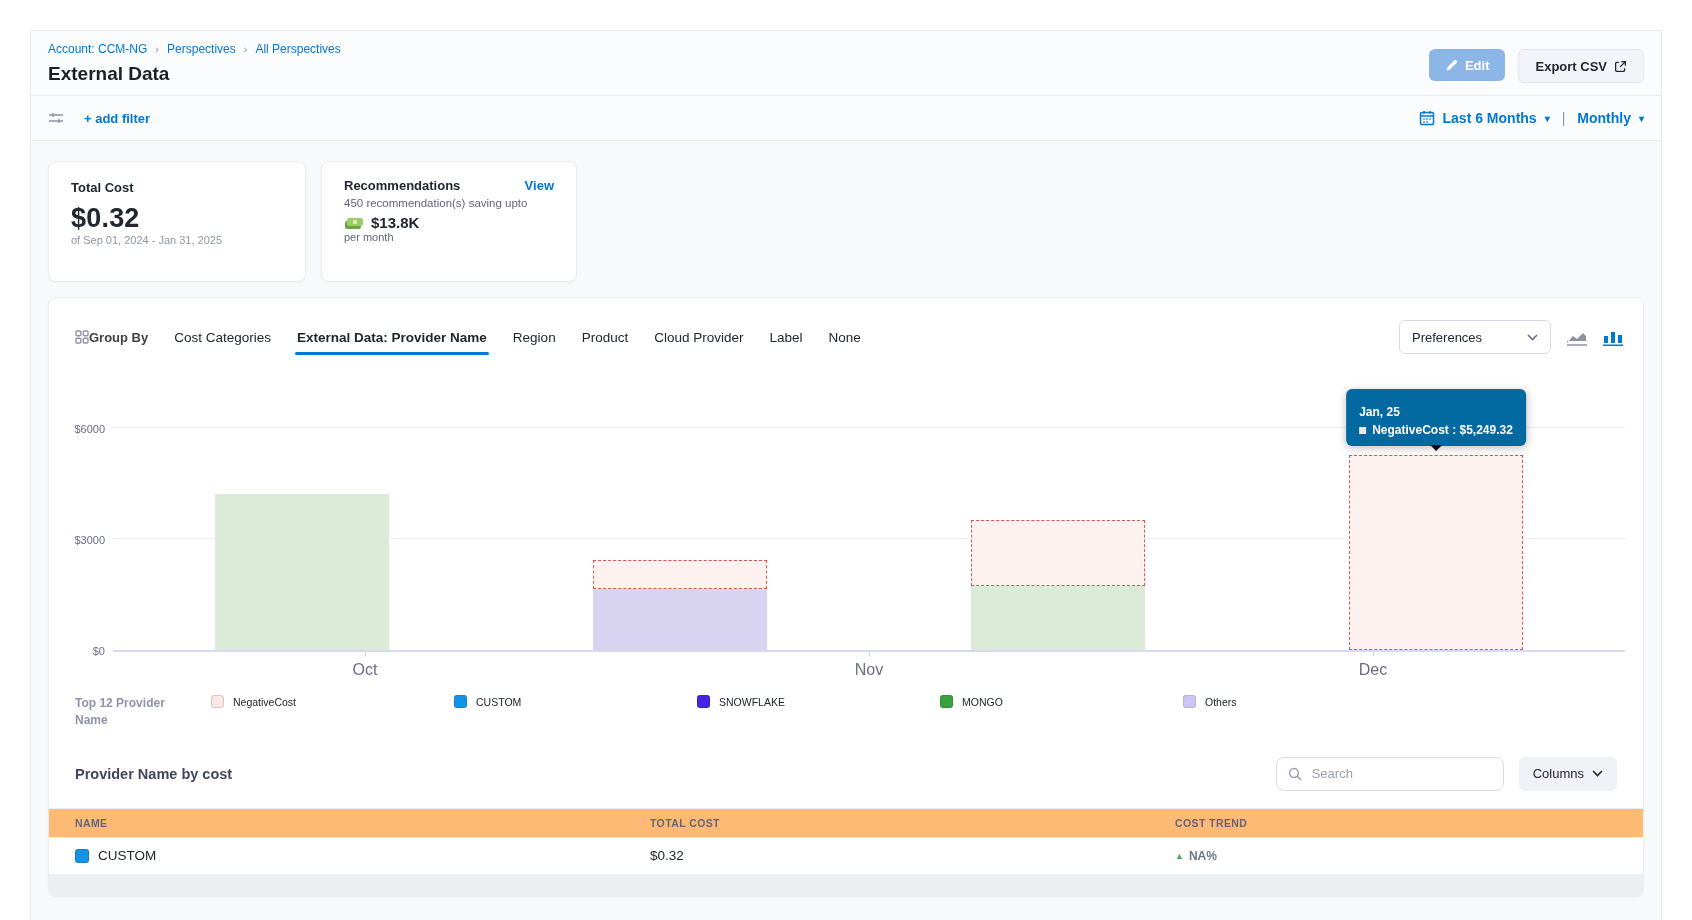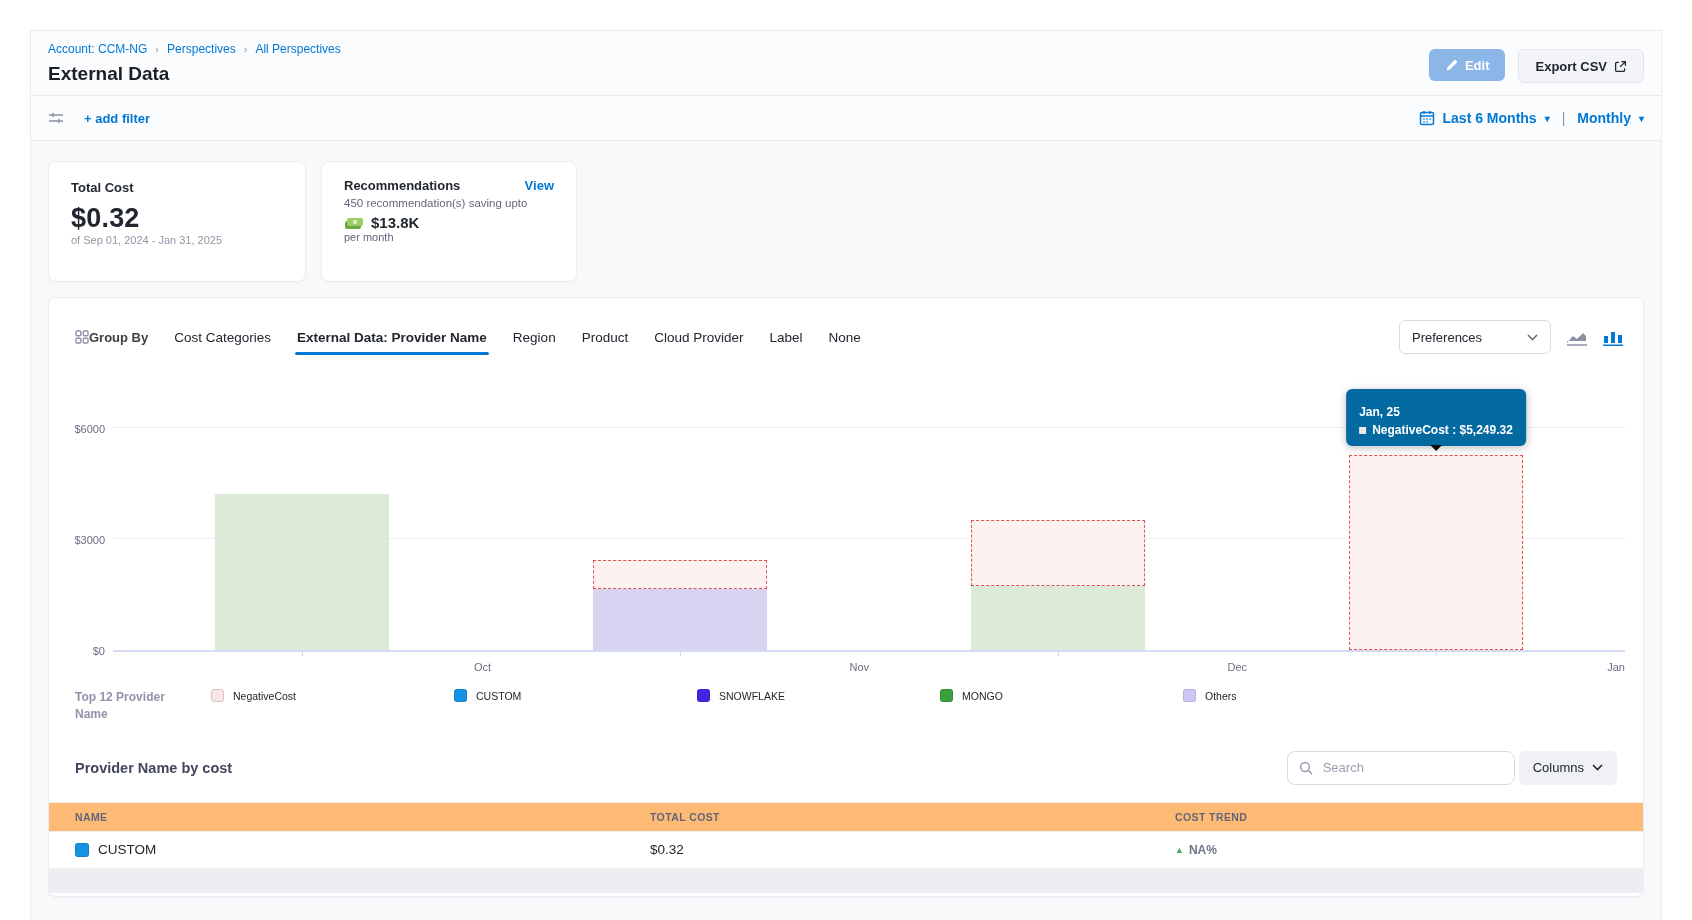--- a/index.html
+++ b/index.html
@@ -60,42 +60,42 @@
   .plot { position:relative; margin-left:56px; height:268px; border-bottom:2px solid #d4dbf2; }
   .gridline { position:absolute; left:0; right:0; height:1px; background:#ededf3; }
   .ylab { position:absolute; left:-58px; width:50px; text-align:right; font-size:11px; color:#6b6d80; }
   .slots { position:absolute; inset:0; display:flex; }
   .slot { flex:1; position:relative; }
   .stack { position:absolute; bottom:0; left:50%; transform:translateX(-50%); width:46%;
            display:flex; flex-direction:column; }
   .seg { width:100%; }
   .seg.dashed { border:1.6px dashed #d9534f; }
   .xrow { margin-left:56px; display:flex; }
-  .xcell { flex:1; position:relative; text-align:right; padding-top:9px; font-size:11px; color:#6b6d80; }
+  .xcell { flex:1; position:relative; text-align:center; padding-top:9px; font-size:16px; color:#6b6d80; }
   .xtick { position:absolute; top:0; left:50%; width:1px; height:4px; background:#cdd5ee; }
 
   .tooltip { position:absolute; left:50%; transform:translateX(-50%); background:#0369a1; color:#ffffff;
              border-radius:6px; padding:16px 13px 9px 13px; white-space:nowrap; font-size:12px; font-weight:700;
              box-shadow:0 2px 8px rgba(0,0,0,.25); z-index:5; }
   .tooltip::after { content:""; position:absolute; left:50%; bottom:-11px; transform:translateX(-50%);
                     border:6px solid transparent; border-top-color:#0c0e10; }
   .tt-line2 { margin-top:4px; display:flex; align-items:center; gap:6px; }
   .tt-marker { width:7px; height:7px; background:#efe7e6; display:inline-block; }
 
   
   .legend { display:flex; align-items:flex-start; margin:16px 18px 0 26px; }
   .legend-title { width:100px; font-size:12px; font-weight:700; color:#9293ab; line-height:1.4; }
   .legend-items { display:flex; flex:1; padding-left:36px; }
   .legend-item { width:243px; display:flex; align-items:center; gap:9px; font-size:10.5px; color:#22272f; cursor:pointer; }
   .swatch { width:13px; height:13px; border-radius:3px; border:1px solid rgba(0,0,0,.10); flex:none; }
 
   
   .tbl-title-row { margin-top:28px; padding:0 26px; display:flex; align-items:center; }
   .tbl-title { font-size:14.5px; font-weight:700; color:#42465c; }
-  .tbl-controls { margin-left:auto; display:flex; align-items:center; gap:4px; }
+  .tbl-controls { margin-left:auto; display:flex; align-items:center; gap:15px; }
   .search-box { width:228px; height:34px; border:1px solid #d9dae5; border-radius:8px; background:#fff;
                 display:flex; align-items:center; padding:0 11px; gap:8px; }
   .search-box input { border:none; outline:none; flex:1; font-size:13px; color:#22272f;
                       font-family:"Liberation Sans", sans-serif; background:transparent; }
   .search-box input::placeholder { color:#9aa0ad; }
   .columns-btn { height:34px; padding:0 14px; background:#eff1f6; border-radius:6px; display:flex;
                  align-items:center; gap:8px; font-size:13px; color:#22272f; cursor:pointer; }
   .grid-row { display:grid; grid-template-columns:575px 525px 1fr; align-items:center; padding-left:26px; }
   .tbl-head { margin-top:17px; height:30px; background:#fdba74; border-top:1px solid #edeef3;
               border-bottom:1px solid #edeef3; }
@@ -288,24 +288,20 @@
               <div>Oct</div>
             </div>
             <div class="xcell">
               <span class="xtick"></span>
               <div>Nov</div>
             </div>
             <div class="xcell">
               <span class="xtick"></span>
               <div>Dec</div>
             </div>
-            <div class="xcell">
-              <span class="xtick"></span>
-              <div>Jan</div>
-            </div>
           </div>
       </div>
 
       <div class="legend">
         <div class="legend-title">Top 12 Provider Name</div>
         <div class="legend-items" id="legend-items">
             <div class="legend-item">
               <span class="swatch" style="background: rgb(248, 231, 229); border-color: rgb(223, 195, 191);"></span>
               <span>NegativeCost</span>
             </div>

